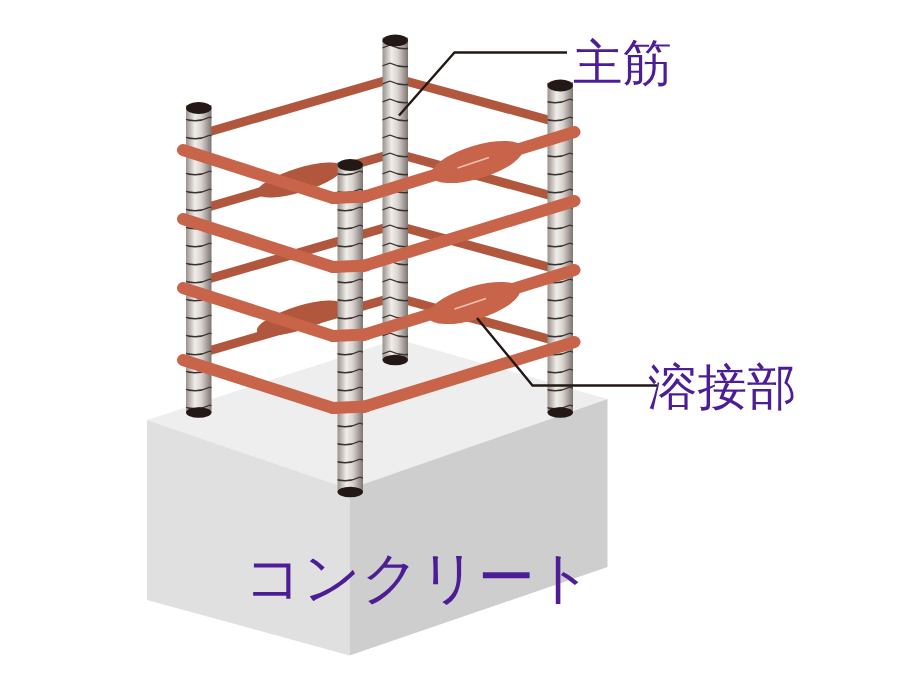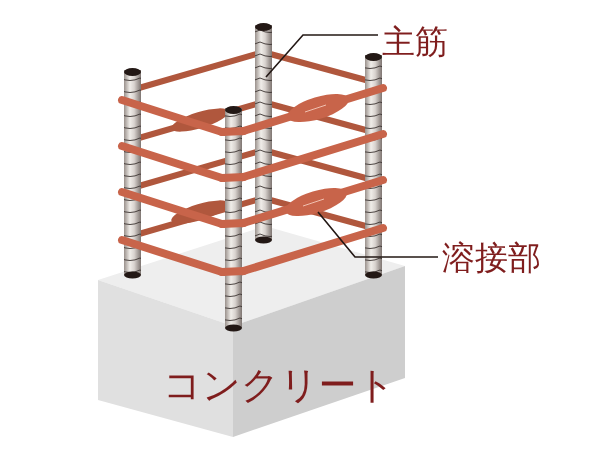--- a/index.html
+++ b/index.html
@@ -1,20 +1,20 @@
 <!DOCTYPE html>
 <html><head>
   <meta charset="utf-8">
   <style>
     html, body { margin: 0; padding: 0; background: #ffffff; }
     body { width: 600px; height: 450px; overflow: hidden; position: relative; font-family: "DejaVu Sans", sans-serif; }
     #diagram { position: absolute; left: 0; top: 0; width: 600px; height: 450px; }
-    .label { position: absolute; color: #7f1d1d; font-family: Liberation Serif, serif; white-space: nowrap; }
+    .label { position: absolute; color: #4c1d95; font-family: Liberation Serif, serif; white-space: nowrap; }
     .label-main-rebar { left: 382px; top: 20px; font-size: 33px; }
-    .label-weld { left: 442px; top: 236px; font-size: 33px; }
+    .label-weld { left: 432px; top: 236px; font-size: 33px; }
     .label-concrete { left: 163px; top: 360px; font-size: 38px; }
   </style>
 </head>
 <body>
 
 <svg id="diagram" viewBox="0 0 600 450" xmlns="http://www.w3.org/2000/svg">
   <defs>
     <linearGradient id="barGrad" x1="0" y1="0" x2="1" y2="0">
       <stop offset="0" stop-color="#9a918c"></stop>
       <stop offset="0.35" stop-color="#f0ede9"></stop>

